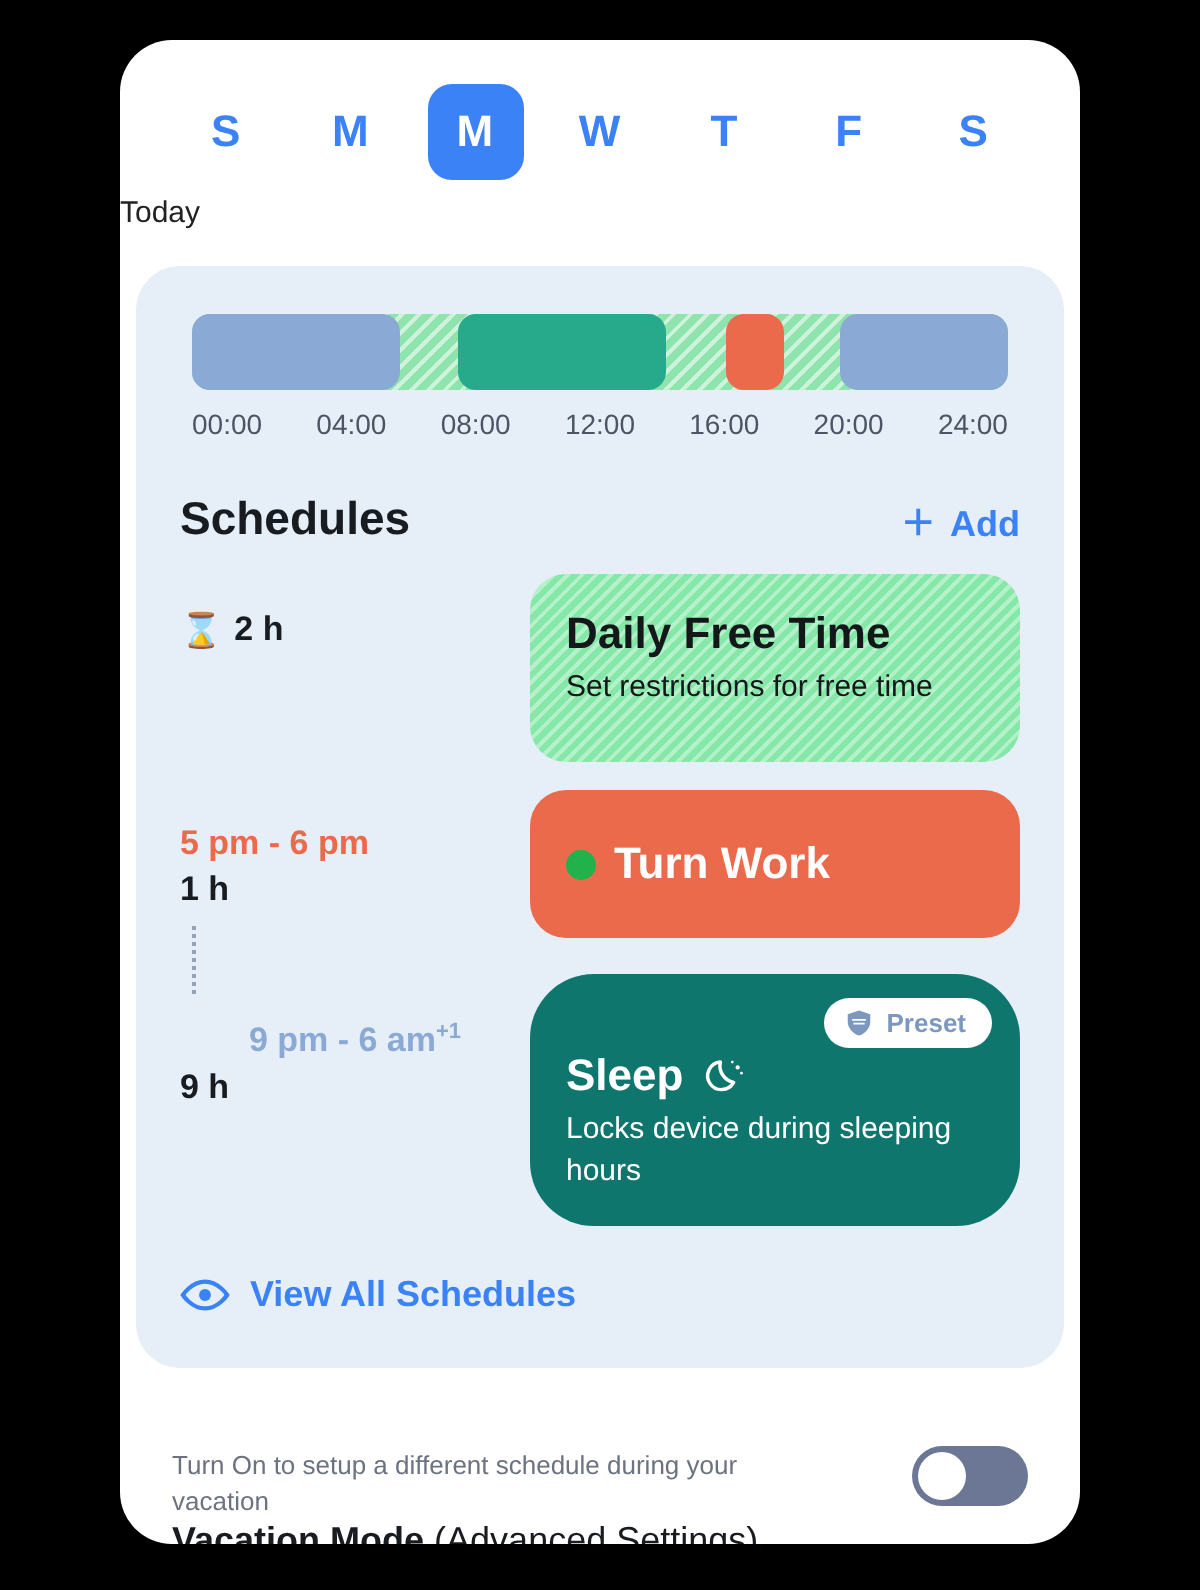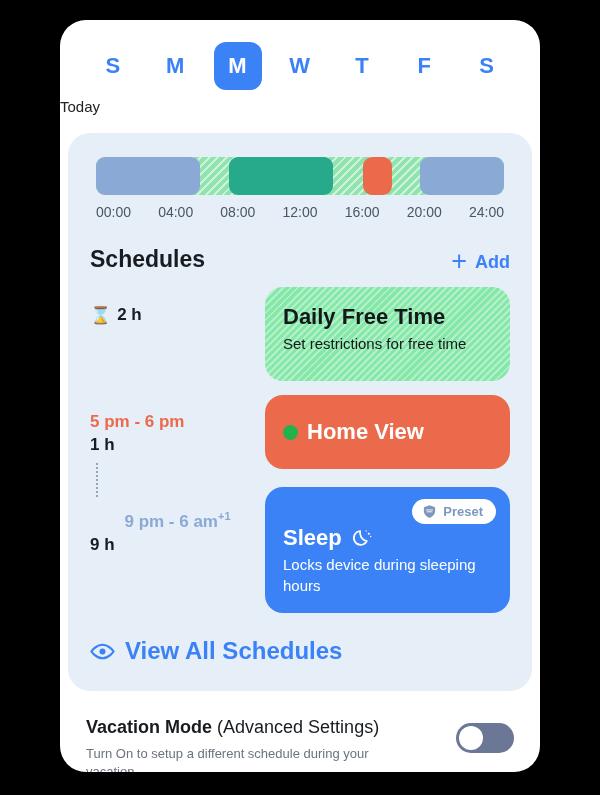--- a/index.html
+++ b/index.html
@@ -206,24 +206,25 @@
     min-height: 94px;
   }
   .card-orange {
     background: #ec6a4c;
     color: #ffffff;
     min-height: 74px;
     display: flex;
     align-items: center;
   }
   .card-blue {
-    background: #3b82f6;
+    background: #0f766e;
     color: #ffffff;
     min-height: 122px;
     padding-top: 38px;
+    border-radius: 32px;
   }
 
   .dot-green {
     width: 15px; height: 15px;
     border-radius: 50%;
     background: #22b24c;
     display: inline-block;
   }
 
   #preset-badge {
@@ -242,21 +243,21 @@
     cursor: pointer;
   }
 
   
   #view-all {
     display: flex;
     align-items: center;
     gap: 10px;
     margin-top: 24px;
     color: #3b82f6;
-    font-size: 24px;
+    font-size: 18px;
     font-weight: bold;
     cursor: pointer;
   }
 
   
   #vacation {
     position: absolute;
     left: 0;
     top: 683px;
     width: 480px;
@@ -371,21 +372,21 @@
 
     <div class="sched-row">
       <div class="row-meta">
         <div class="meta-time" style="color:#ec6a4c;">5 pm - 6 pm</div>
         <div class="meta-dur">1 h</div>
         <div class="dots" style="top:68px;height:34px;"></div>
       </div>
       <div class="card card-orange">
         <div class="card-title">
           <span class="dot-green"></span>
-          <span>Home View</span>
+          <span>Turn Work</span>
         </div>
       </div>
     </div>
 
     <div class="sched-row" style="margin-top:18px;">
       <div class="row-meta" style="padding-top:18px;">
         <div class="meta-time" style="color:#8aaad5;text-align:center;">
           <span>9 pm - 6 am</span><span class="sup">+1</span>
         </div>
         <div class="meta-dur">9 h</div>
@@ -416,24 +417,24 @@
         <path d="M13 1.5 C20 1.5 24.5 8.5 24.5 8.5 C24.5 8.5 20 15.5 13 15.5 C6 15.5 1.5 8.5 1.5 8.5 C1.5 8.5 6 1.5 13 1.5 Z" fill="none" stroke="#3b82f6" stroke-width="2.2"></path>
         <circle cx="13" cy="8.5" r="3.1" fill="#3b82f6"></circle>
       </svg>
       <span>View All Schedules</span>
     </div>
 
   </div>
 
   <div id="vacation">
     <div>
+      <div id="vac-sub">Turn On to setup a different schedule during your vacation</div>
       <div id="vac-title">
         <b>Vacation Mode</b>
         <span class="light">(Advanced Settings)</span>
       </div>
-      <div id="vac-sub">Turn On to setup a different schedule during your vacation</div>
     </div>
     <div id="vac-toggle">
       <div class="knob"></div>
     </div>
   </div>
 
 </div>
 
 </body></html>

